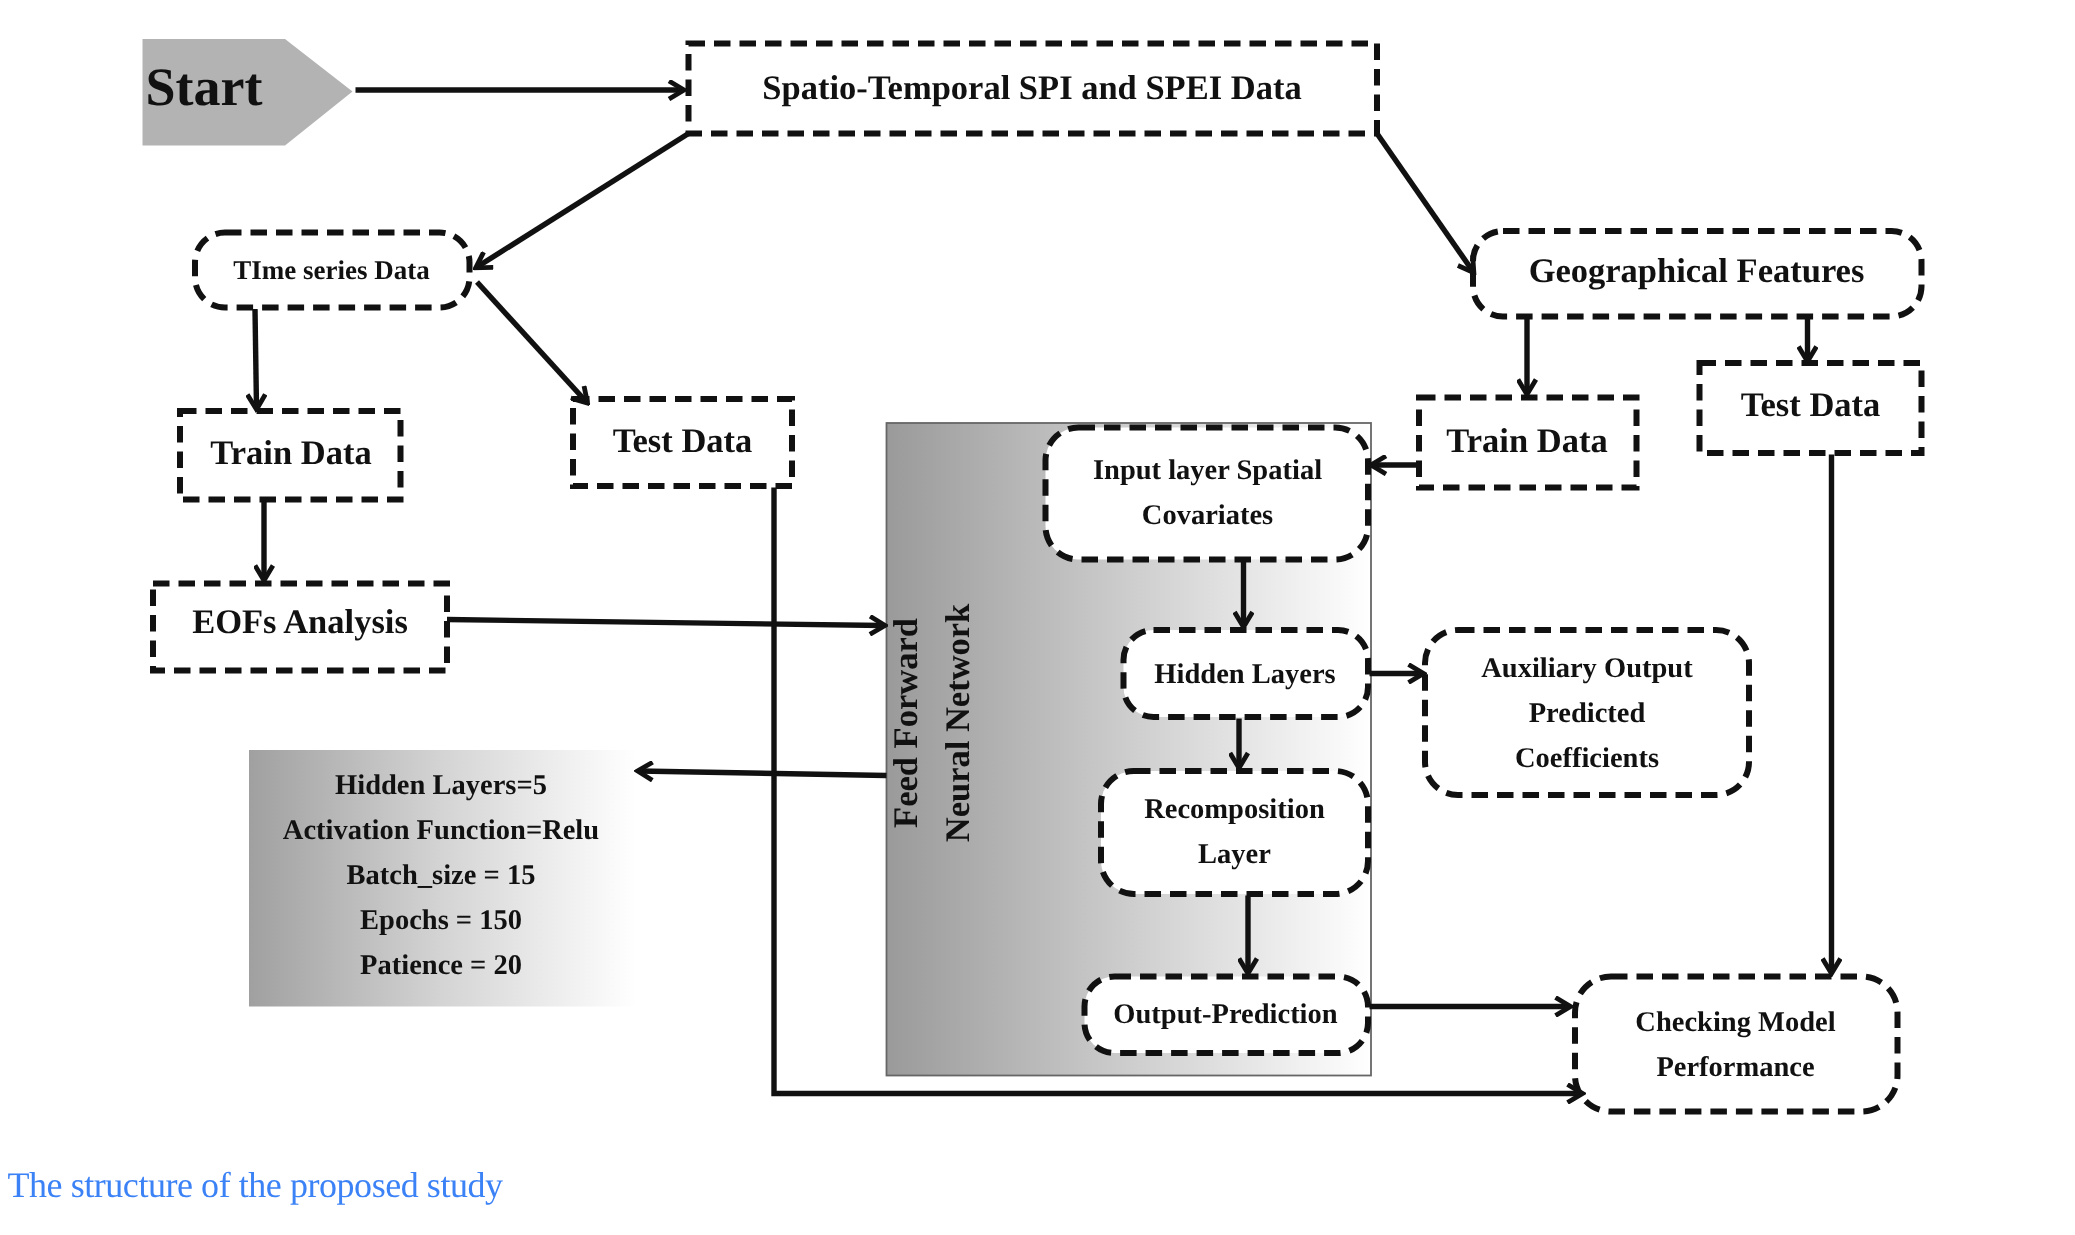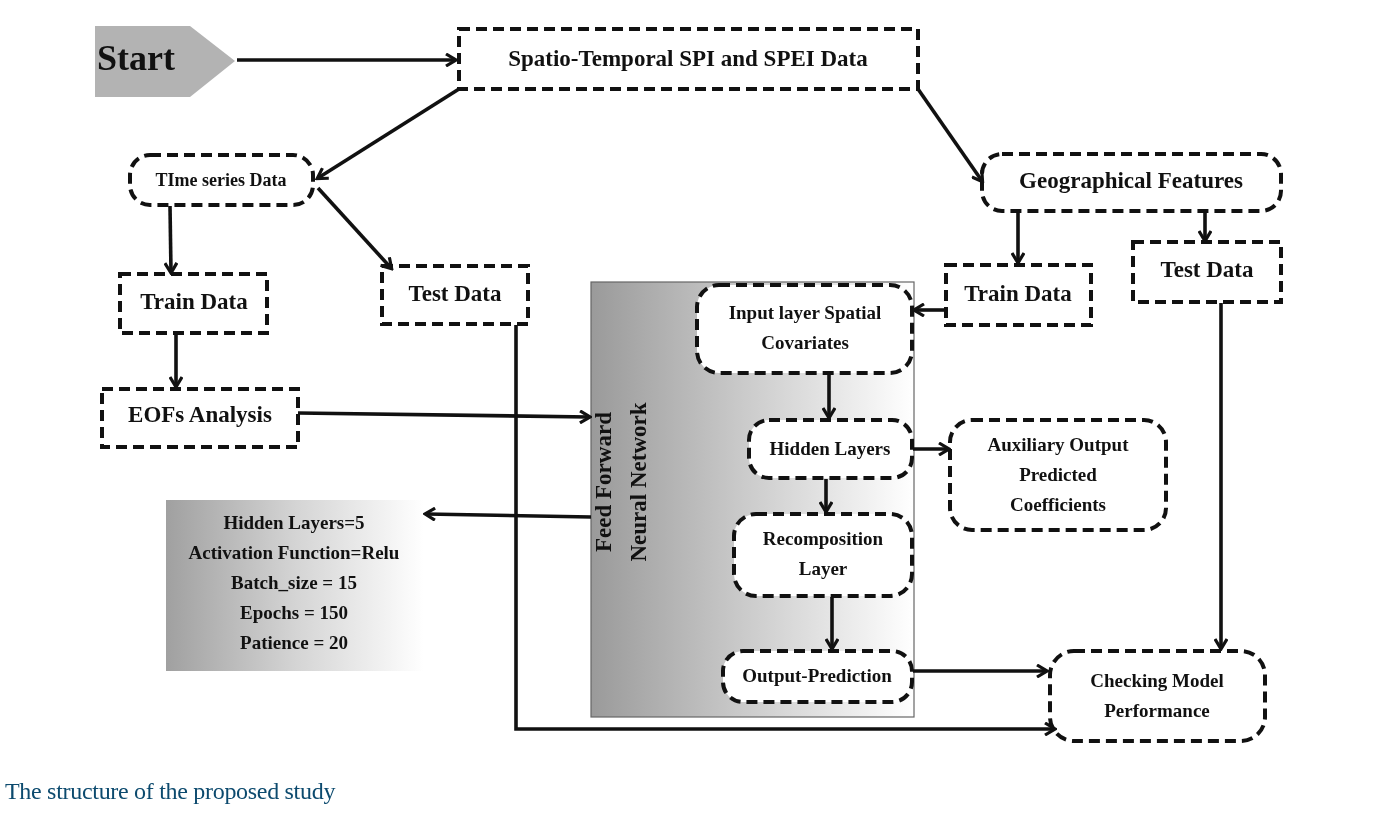--- a/index.html
+++ b/index.html
@@ -1,20 +1,20 @@
 <!DOCTYPE html>
 <html><head>
 <meta charset="utf-8">
 <style>
   html, body { margin: 0; padding: 0; background: #ffffff; }
   body { width: 1383px; height: 823px; position: relative; overflow: hidden;
          font-family: "Liberation Serif", "DejaVu Serif", serif; }
   #canvas { position: absolute; left: 0; top: 0; width: 1383px; height: 823px; }
   .lbl { font-family: "Liberation Serif", "DejaVu Serif", serif; font-weight: bold; fill: #111; }
-  .caption { position: absolute; left: 5px; top: 778px; font-size: 24px; color: #0c4a6e;
+  .caption { position: absolute; left: 5px; top: 778px; font-size: 24px; color: #3b82f6;
              font-family: "Liberation Serif", "DejaVu Serif", serif; letter-spacing: -0.3px; }
 </style>
 </head>
 <body>
 
 <svg id="canvas" viewBox="0 0 1383 823" xmlns="http://www.w3.org/2000/svg">
   <defs>
     <marker id="ah" markerWidth="14" markerHeight="14" refX="11" refY="7" orient="auto" markerUnits="userSpaceOnUse">
       <path d="M2,1 L12,7 L2,13" fill="none" stroke="#111" stroke-width="3.2" stroke-linejoin="miter"></path>
     </marker>

